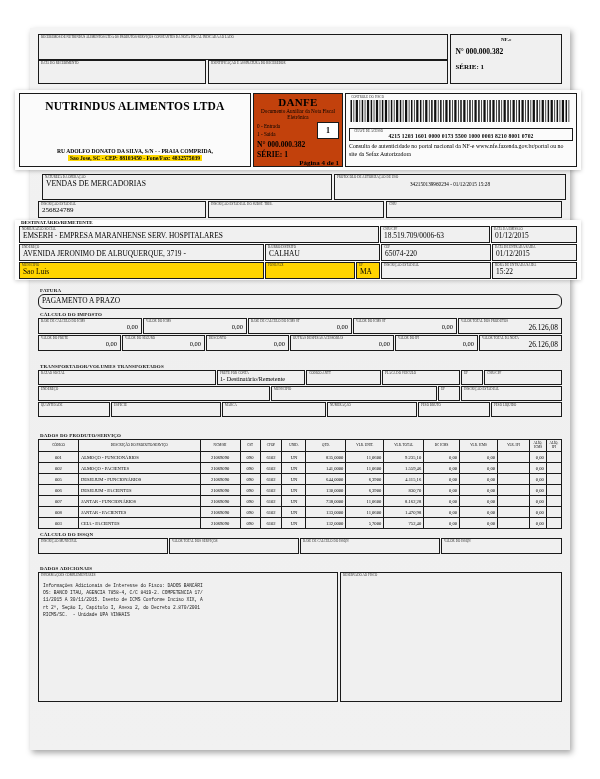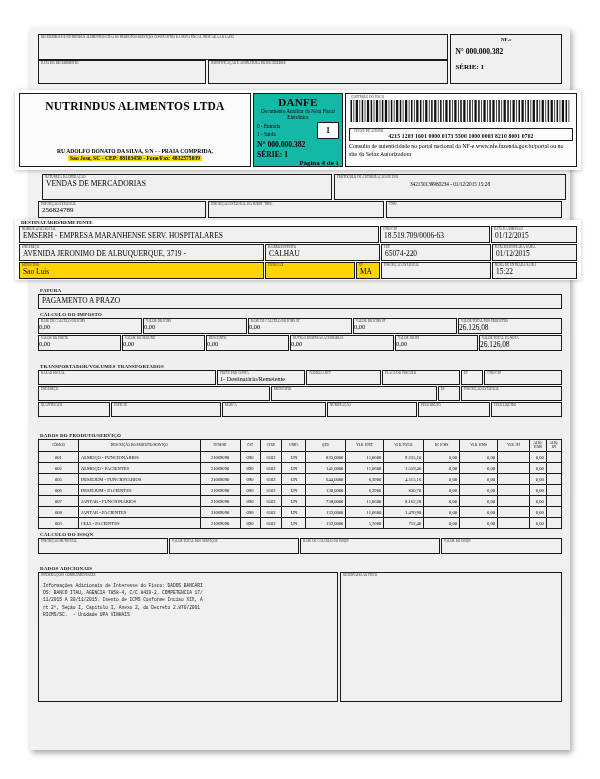--- a/index.html
+++ b/index.html
@@ -50,21 +50,21 @@
     position:absolute; left:-15px; top:62px; width:566px; height:80px;
     background:#fdfdfd; box-shadow:0 1px 4px rgba(0,0,0,.25);
     display:flex; padding:3px 4px;
   }
   .emit-name-box { width:232px; border:1px solid #1a1a1a; background:#fbfbfb;
                    display:flex; flex-direction:column; justify-content:space-between;
                    padding:6px 4px 3px; }
   .emit-name { font-size:11.5px; font-weight:bold; text-align:center; letter-spacing:.2px; }
   .emit-addr { font-size:5.6px; font-weight:bold; text-align:center; line-height:1.35; }
   .hl { background:#ffd900; padding:0 2px; }
-  .danfe-box { width:90px; border:1px solid #1a1a1a; background:#14b8a6;
+  .danfe-box { width:90px; border:1px solid #1a1a1a; background:#c2410c;
                margin-left:2px; padding:2px 3px; text-align:center; }
   .danfe-t { font-size:11px; font-weight:bold; letter-spacing:.3px; }
   .danfe-s { font-size:5.2px; line-height:1.2; }
   .ent-sai { display:flex; align-items:center; justify-content:space-between;
              margin-top:2px; text-align:left; }
   .ent-sai .txt { font-size:5.2px; line-height:1.5; }
   .ent-box { width:22px; height:17px; border:1px solid #1a1a1a; background:#fff;
              font-size:8px; font-weight:bold; display:flex; align-items:center;
              justify-content:center; }
   .danfe-n { font-size:7.6px; font-weight:bold; text-align:left; margin-top:1px; }
@@ -90,28 +90,28 @@
     background:#fdfdfd; box-shadow:0 1px 4px rgba(0,0,0,.22); padding:0 4px;
   }
   .dest-title { font-size:5px; font-weight:bold; margin:0 0 1px 2px; }
   .dest-r { display:flex; height:17px; margin-bottom:1px; }
   .dest-r .bx { height:100%; }
   .dest-v { font-size:7.4px; padding:0 3px; }
   .yellow { background:#ffd400 !important; }
 
   
   .fatura-wrap { position:absolute; left:8px; top:258px; width:524px; }
-  .fatura-box { height:15px; }
+  .fatura-box { height:15px;border-radius:6px; }
   .fatura-v { font-size:7.4px; padding:1px 3px; }
 
   
   .imp-wrap { position:absolute; left:8px; top:282px; width:524px; }
   .grid-row { display:flex; height:16px; margin-bottom:1px; }
   .grid-row .bx { height:100%; }
-  .gv { font-size:6.4px; padding:0 3px 0 0; }
+  .gv { font-size:6.4px; padding:0 3px 0 0; text-align:right; }
   .gv-big { font-size:7.4px; }
 
   
   .tr-wrap { position:absolute; left:8px; top:334px; width:524px; }
   .tr-row { display:flex; height:15px; margin-bottom:1px; }
   .tr-row .bx { height:100%; }
   .tv { font-size:6.2px; padding:0 2px; }
 
   
   .pr-wrap { position:absolute; left:8px; top:403px; width:524px; }

